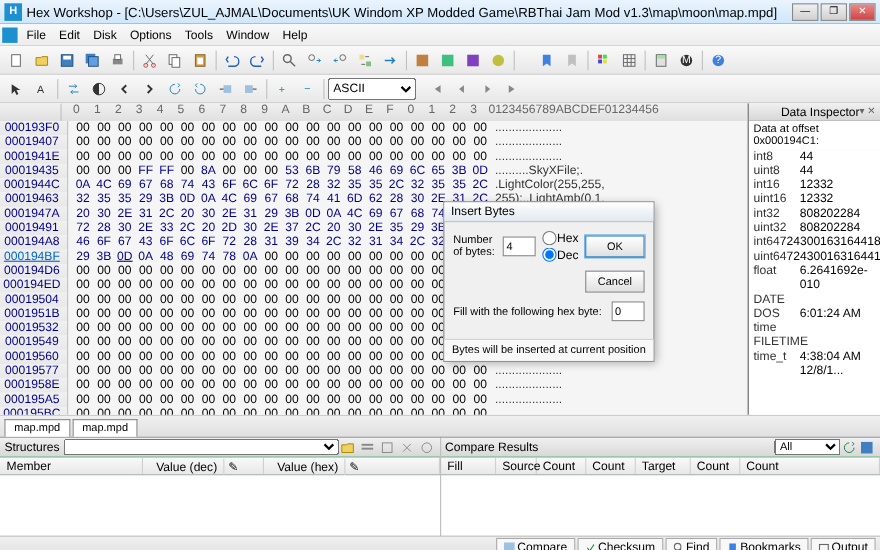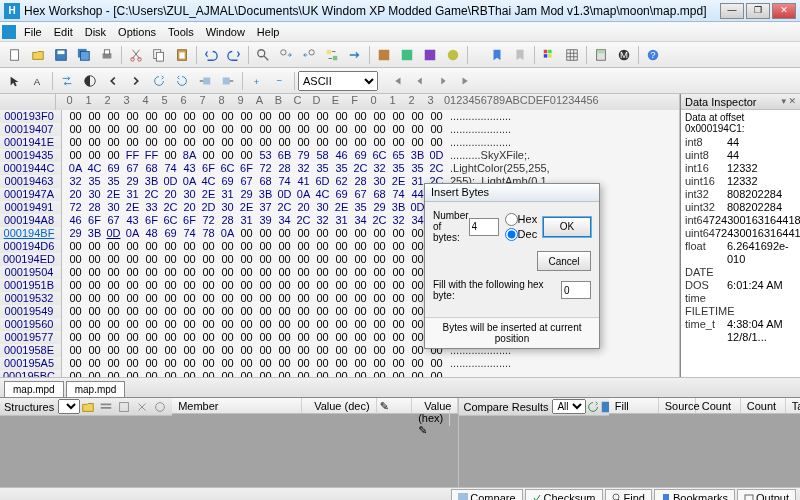--- a/index.html
+++ b/index.html
@@ -30,40 +30,40 @@
 .hxr .addr{width:62px;background:linear-gradient(#f0f0f0,#e8e8e8);color:#00008b;text-align:center;padding-right:3px;border-right:1px solid #c0c0c0}
 .hxr .hexd{padding-left:4px;display:flex}
 .hxr .hexd span{width:19px;text-align:center;color:#000}
 .hxr .hexd span.b{color:#00008b}
 .hxr .hexd span.u{text-decoration:underline}
 .hxr .ascd{padding-left:4px;color:#333}
 .hxr.sel .addr{color:#0066cc;text-decoration:underline}
 .tabs{height:20px;background:linear-gradient(#f0f0f0,#e0e0e0);border-top:1px solid #c0c0c0;display:flex;align-items:flex-end;padding:0 4px}
 .tab{padding:2px 8px;background:#fff;border:1px solid #888;border-bottom:none;font-size:10px;margin-right:2px}
 .inspector{width:120px;background:#f5f5f5;border-left:1px solid #888;display:flex;flex-direction:column}
-.insp-title{height:16px;background:linear-gradient(#f0f0f0,#d8d8d8);font-size:10px;padding:2px 4px;border-bottom:1px solid #c0c0c0;display:flex;justify-content:space-between}
+.insp-title{height:16px;background:linear-gradient(#f0f0f0,#d8d8d8);font-size:10px;padding:2px 4px;border-bottom:1px solid #c0c0c0;display:flex;justify-content:flex-end}
 .insp-title .x{font-size:9px;color:#666}
 .insp-hdr{font-size:10px;padding:2px 4px;background:#fff}
 .insp-tbl{flex:1;background:#fff;overflow:hidden}
 .insp-row{display:flex;font-size:10px;padding:0 4px;line-height:13px}
 .insp-row .k{width:42px;color:#333}
 .insp-row .v{flex:1;color:#000}
 .bottom{height:90px;display:flex;border-top:1px solid #888}
-.bpanel{flex:1;background:#a3a3a3;border-right:1px solid #c0c0c0;display:flex;flex-direction:row}
+.bpanel{flex:1;background:#22c55e;border-right:1px solid #c0c0c0;display:flex;flex-direction:column}
 .bphdr{height:18px;background:linear-gradient(#f0f0f0,#d8d8d8);display:flex;align-items:center;padding:0 4px;font-size:10px;border-bottom:1px solid #c0c0c0}
 .bphdr .ttl{flex:0 0 auto;margin-right:4px}
 .bphdr select,.bphdr input{height:15px;font-size:10px}
 .bphdr .icons{display:flex;gap:2px}
 .bphdr .ic{width:16px;height:16px;display:flex;align-items:center;justify-content:center}
 .bpcols{height:16px;background:linear-gradient(#f9f9f9,#e8e8e8);display:flex;font-size:10px;border-bottom:1px solid #c0c0c0}
 .bpcols span{padding:2px 6px;border-right:1px solid #d0d0d0}
 .bpbody{flex:1;background:#fff}
 .btabs{height:20px;background:linear-gradient(#f0f0f0,#e0e0e0);display:flex;align-items:center;padding:0 4px;gap:2px;border-top:1px solid #c0c0c0}
 .btab{padding:2px 6px;font-size:10px;border:1px solid #aaa;background:#f8f8f8;display:flex;align-items:center;gap:2px}
-.dlg{position:absolute;left:424px;top:183px;width:176px;background:#f0f0f0;border:1px solid #888;box-shadow:2px 2px 8px rgba(0,0,0,0.3)}
+.dlg{position:absolute;left:403px;top:183px;width:192px;background:#f0f0f0;border:1px solid #888;box-shadow:2px 2px 8px rgba(0,0,0,0.3)}
 .dlg-title{height:18px;background:linear-gradient(#fff,#e0e8f0);padding:2px 6px;font-size:11px;border-bottom:1px solid #c0c0c0}
 .dlg-body{padding:8px;font-size:10px}
 .dlg-row{display:flex;align-items:center;margin-bottom:8px}
 .dlg-row label{flex:1;font-size:10px}
 .dlg-row input[type=text]{width:30px;height:18px;font-size:10px;border:1px solid #888;padding:0 2px}
 .dlg-radio{display:flex;flex-direction:column;gap:2px;font-size:10px}
 .dlg-radio label{display:flex;align-items:center;gap:0}
 .dlg-btn{width:54px;height:20px;font-size:10px;background:linear-gradient(#fff,#e0e0e0);border:1px solid #888}
 .dlg-btn.def{border:1px solid #2a7ac0;box-shadow:0 0 0 1px #6ab0e8}
 .dlg-foot{text-align:center;padding:4px;font-size:10px;border-top:1px solid #d0d0d0;background:#f8f8f8}

